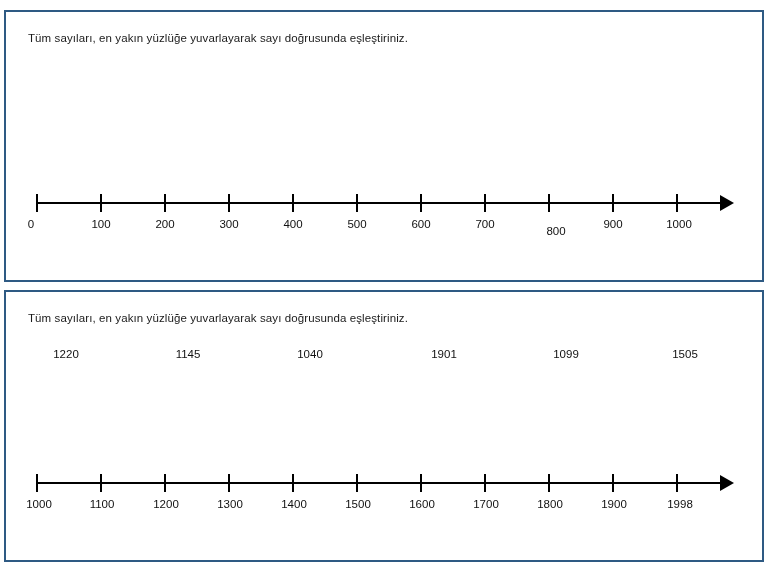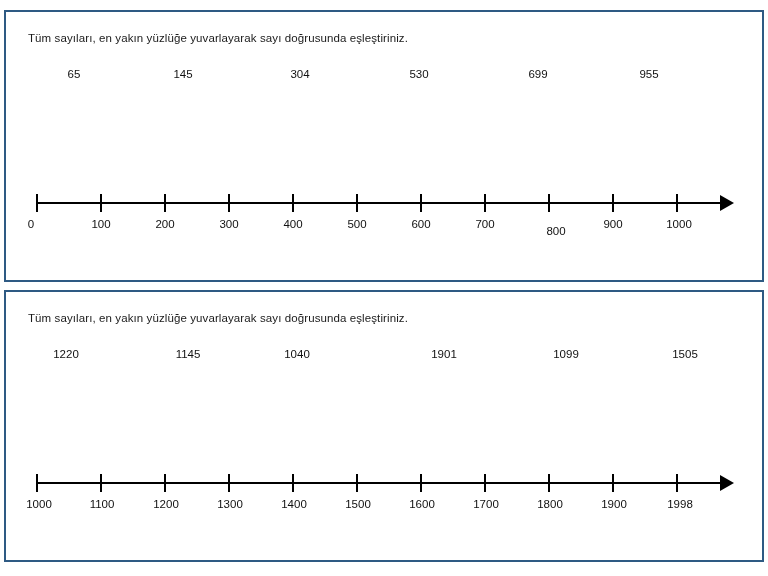--- a/index.html
+++ b/index.html
@@ -99,28 +99,20 @@
   }
 </style>
 </head>
 <body>
 
 <div class="page">
 
   <div class="panel panel-top">
     <div class="instruction">Tüm sayıları, en yakın yüzlüğe yuvarlayarak sayı doğrusunda eşleştiriniz.</div>
 
-    <div class="numbers">
-      <span class="num" style="left:68px;">65</span>
-      <span class="num" style="left:177px;">145</span>
-      <span class="num" style="left:294px;">304</span>
-      <span class="num" style="left:413px;">530</span>
-      <span class="num" style="left:532px;">699</span>
-      <span class="num" style="left:643px;">955</span>
-    </div>
 
     <div class="axis-wrap axis-top">
       <div class="axis-line"></div>
       <div class="arrow-head"></div>
 
       <div class="tick" style="left:30px;"></div>
       <div class="tick" style="left:94px;"></div>
       <div class="tick" style="left:158px;"></div>
       <div class="tick" style="left:222px;"></div>
       <div class="tick" style="left:286px;"></div>
@@ -144,21 +136,21 @@
       <div class="tick-label" style="left:673px;">1000</div>
     </div>
   </div>
 
   <div class="panel panel-bottom">
     <div class="instruction">Tüm sayıları, en yakın yüzlüğe yuvarlayarak sayı doğrusunda eşleştiriniz.</div>
 
     <div class="numbers">
       <span class="num" style="left:60px;">1220</span>
       <span class="num" style="left:182px;">1145</span>
-      <span class="num" style="left:291px;">1040</span>
+      <span class="num" style="left:304px;">1040</span>
       <span class="num" style="left:438px;text-align:right;">1901</span>
       <span class="num" style="left:560px;">1099</span>
       <span class="num" style="left:679px;">1505</span>
     </div>
 
     <div class="axis-wrap axis-bottom">
       <div class="axis-line"></div>
       <div class="arrow-head"></div>
 
       <div class="tick" style="left:30px;"></div>

